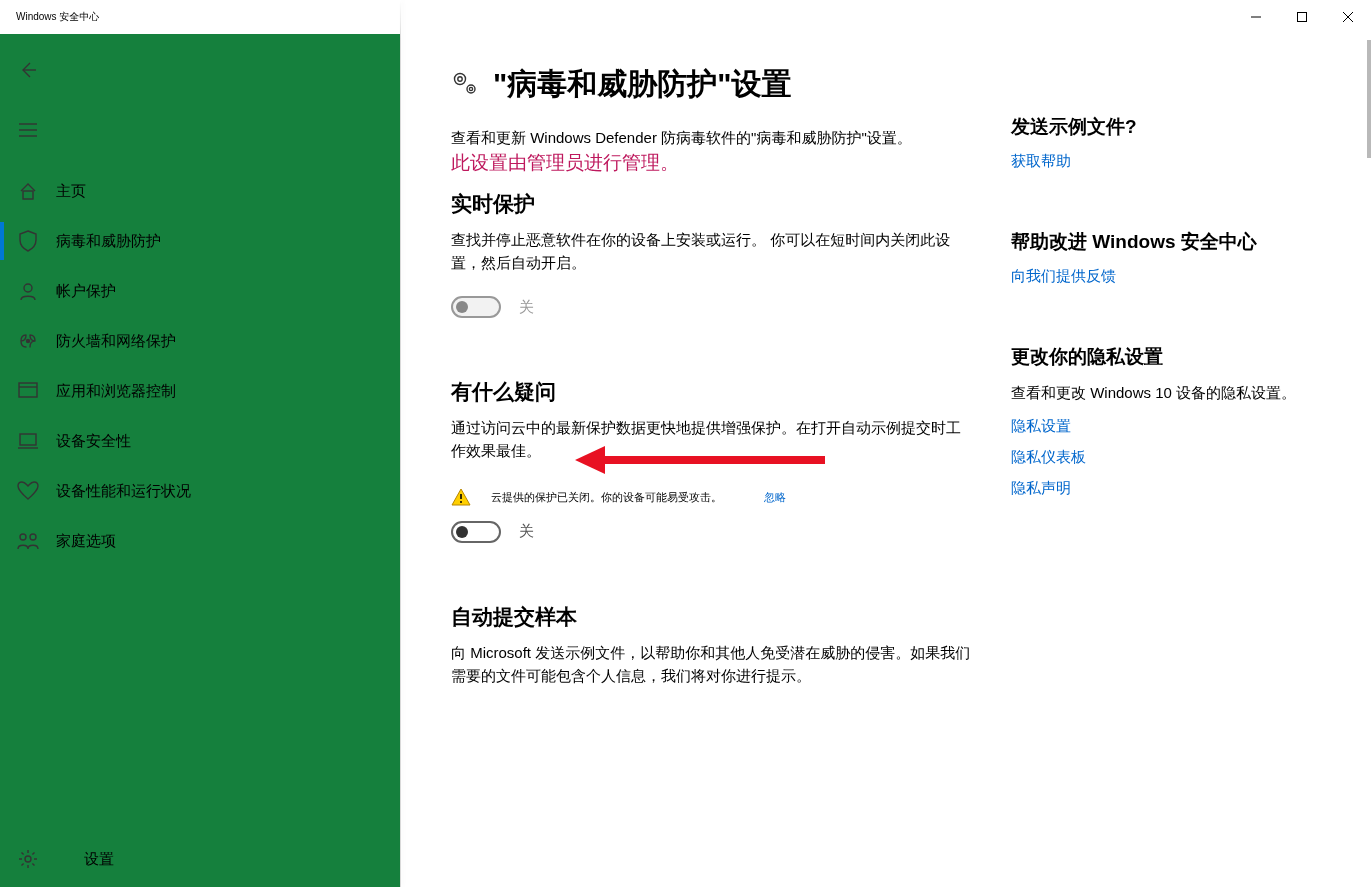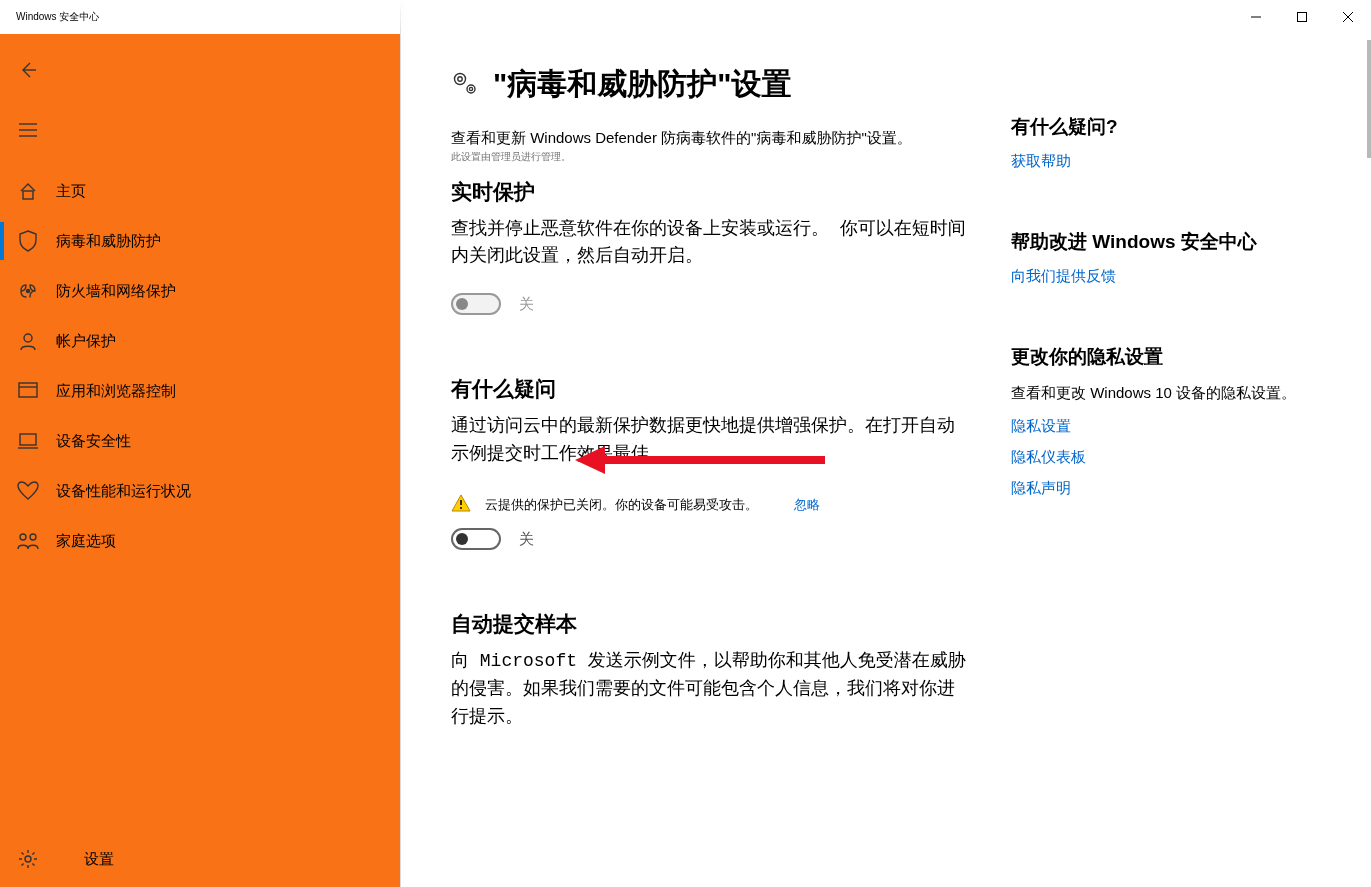--- a/index.html
+++ b/index.html
@@ -9,21 +9,21 @@
   .titlebar { height: 34px; display: flex; align-items: center; justify-content: space-between; padding-left: 16px; }
   .titlebar-title { font-size: 10px; color: #000; }
   .window-controls { display: flex; height: 100%; }
   .wc-btn { width: 46px; height: 100%; display: flex; align-items: center; justify-content: center; cursor: default; }
   .wc-btn svg { width: 10px; height: 10px; stroke: #000; stroke-width: 1; fill: none; }
   
   
   .app { display: flex; height: calc(100% - 34px); }
   
   
-  .sidebar { width: 400px; padding-top: 12px; background: #f97316; }
+  .sidebar { width: 400px; padding-top: 12px; background: #15803d; }
   .back-btn { width: 48px; height: 48px; display: flex; align-items: center; justify-content: center; margin-left: 4px; }
   .hamburger { width: 48px; height: 48px; display: flex; align-items: center; justify-content: center; margin-left: 4px; margin-top: 12px; margin-bottom: 12px; }
   .nav-list { list-style: none; }
   .nav-item { height: 50px; display: flex; align-items: center; padding-left: 0; cursor: default; position: relative; }
   .nav-item .icon-cell { width: 56px; display: flex; justify-content: center; align-items: center; }
   .nav-item .label { font-size: 15px; }
   .nav-item.active::before { content: ""; position: absolute; left: 0; top: 6px; bottom: 6px; width: 4px; background: #0078d4; }
   .settings-item { position: absolute; bottom: 0; width: 400px; height: 56px; display: flex; align-items: center; gap: 28px; }
   .settings-item .icon-cell { width: 56px; display: flex; justify-content: center; align-items: center; }
   .settings-item .label { font-size: 15px; }
@@ -35,35 +35,35 @@
   
   .main { flex: 1; display: flex; padding: 30px 0 0 50px; }
   .center { width: 520px; }
   .side { margin-left: 40px; width: 320px; padding-top: 50px; }
   
   .page-title-row { display: flex; align-items: center; gap: 14px; margin-bottom: 22px; }
   .page-title-icon svg { width: 28px; height: 28px; }
   .page-title { font-size: 30px; font-weight: 600; }
   .page-subtitle { font-size: 15px; line-height: 1.5; }
   
-  .admin-managed { color: #737373; font-size: 10px; margin-bottom: 14px; }
+  .admin-managed { color: #be185d; font-size: 19px; margin-bottom: 14px; }
   .section-heading { font-size: 21px; font-weight: 600; margin-bottom: 10px; }
-  .section-desc { font-size: 18px; line-height: 1.55; font-family: Liberation Mono, monospace; }
+  .section-desc { font-size: 15px; line-height: 1.55; }
   
   .toggle-row { display: flex; align-items: center; gap: 18px; margin-top: 22px; }
   .toggle { width: 50px; height: 22px; border: 2px solid #666; border-radius: 22px; background: #fff; position: relative; }
   .toggle.disabled { background: #f2f2f2; border-color: #999; }
   .toggle .knob { width: 12px; height: 12px; background: #333; border-radius: 50%; position: absolute; left: 3px; top: 3px; }
   .toggle.disabled .knob { background: #888; }
   .toggle-label { font-size: 15px; color: #555; }
   .toggle-label.disabled { color: #999; }
   
   .section-gap { height: 60px; }
   
-  .warning-row { display: flex; align-items: center; gap: 14px; margin-top: 24px; font-size: 13px; }
+  .warning-row { display: flex; align-items: center; gap: 20px; margin-top: 24px; font-size: 11px; }
   .warning-icon { width: 20px; height: 20px; }
   .warn-text { flex: 0 0 auto; }
   .link { color: #0066cc; cursor: default; }
   
   .side h3 { font-size: 19px; font-weight: 600; margin-bottom: 12px; }
   .side .link { display: block; font-size: 15px; margin-bottom: 12px; }
   .side .blurb { font-size: 15px; line-height: 1.5; margin-bottom: 12px; }
   .side-block { margin-bottom: 58px; }
   
   
@@ -129,35 +129,35 @@
       <li class="nav-item active">
         <span class="icon-cell">
             <svg width="20" height="22" viewBox="0 0 20 22" class="icon-svg">
               <path d="M10 1 L18 4 V10 C18 16 14 19 10 21 C6 19 2 16 2 10 V4 Z"></path>
             </svg>
           </span>
         <span class="label">病毒和威胁防护</span>
       </li>
       <li class="nav-item">
         <span class="icon-cell">
+            <svg width="20" height="20" viewBox="0 0 20 20" class="icon-svg">
+              <circle cx="10" cy="7" r="4"></circle>
+              <path d="M3 19 C3 14 17 14 17 19"></path>
+            </svg>
+          </span>
+        <span class="label">帐户保护</span>
+      </li>
+      <li class="nav-item">
+        <span class="icon-cell">
             <svg width="24" height="18" viewBox="0 0 24 18" class="icon-svg">
               <path d="M5 9 Q5 3 10 3 M10 3 Q10 9 5 9 M14 3 Q14 9 19 9 M19 9 Q19 3 14 3 M5 9 Q5 15 10 15 M14 15 Q14 9 19 9" stroke-linecap="round"></path>
               <circle cx="12" cy="9" r="1.5" fill="#333"></circle>
             </svg>
           </span>
         <span class="label">防火墙和网络保护</span>
-      </li>
-      <li class="nav-item">
-        <span class="icon-cell">
-            <svg width="20" height="20" viewBox="0 0 20 20" class="icon-svg">
-              <circle cx="10" cy="7" r="4"></circle>
-              <path d="M3 19 C3 14 17 14 17 19"></path>
-            </svg>
-          </span>
-        <span class="label">帐户保护</span>
       </li>
       <li class="nav-item">
         <span class="icon-cell">
             <svg width="20" height="18" viewBox="0 0 20 18" class="icon-svg">
               <rect x="1" y="1" width="18" height="14"></rect>
               <line x1="1" y1="5" x2="19" y2="5"></line>
             </svg>
           </span>
         <span class="label">应用和浏览器控制</span>
       </li>
@@ -257,21 +257,21 @@
         <div class="section-gap"></div>
 
         <div>
           <h2 class="section-heading">自动提交样本</h2>
           <p class="section-desc">向 Microsoft 发送示例文件，以帮助你和其他人免受潜在威胁的侵害。如果我们需要的文件可能包含个人信息，我们将对你进行提示。</p>
         </div>
       </div>
 
       <div class="side">
         <div class="side-block">
-          <h3>有什么疑问?</h3>
+          <h3>发送示例文件?</h3>
           <a class="link">获取帮助</a>
         </div>
         <div class="side-block">
           <h3>帮助改进 Windows 安全中心</h3>
           <a class="link">向我们提供反馈</a>
         </div>
         <div class="side-block">
           <h3>更改你的隐私设置</h3>
           <p class="blurb">查看和更改 Windows 10 设备的隐私设置。</p>
           <a class="link">隐私设置</a>

